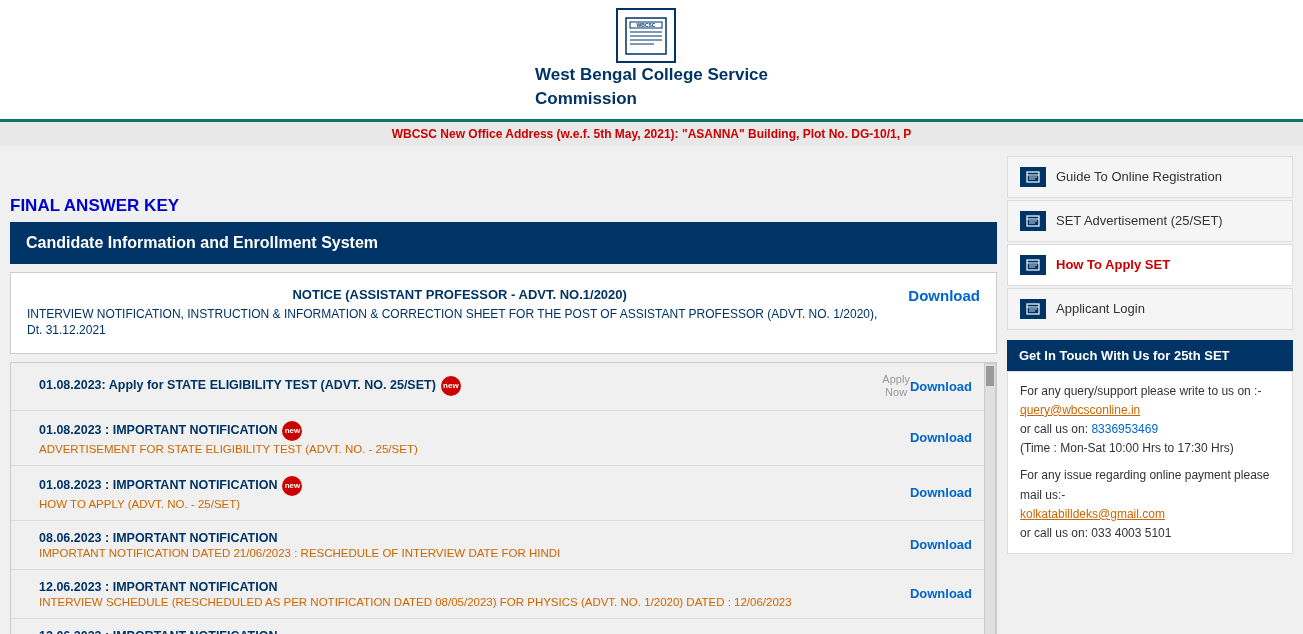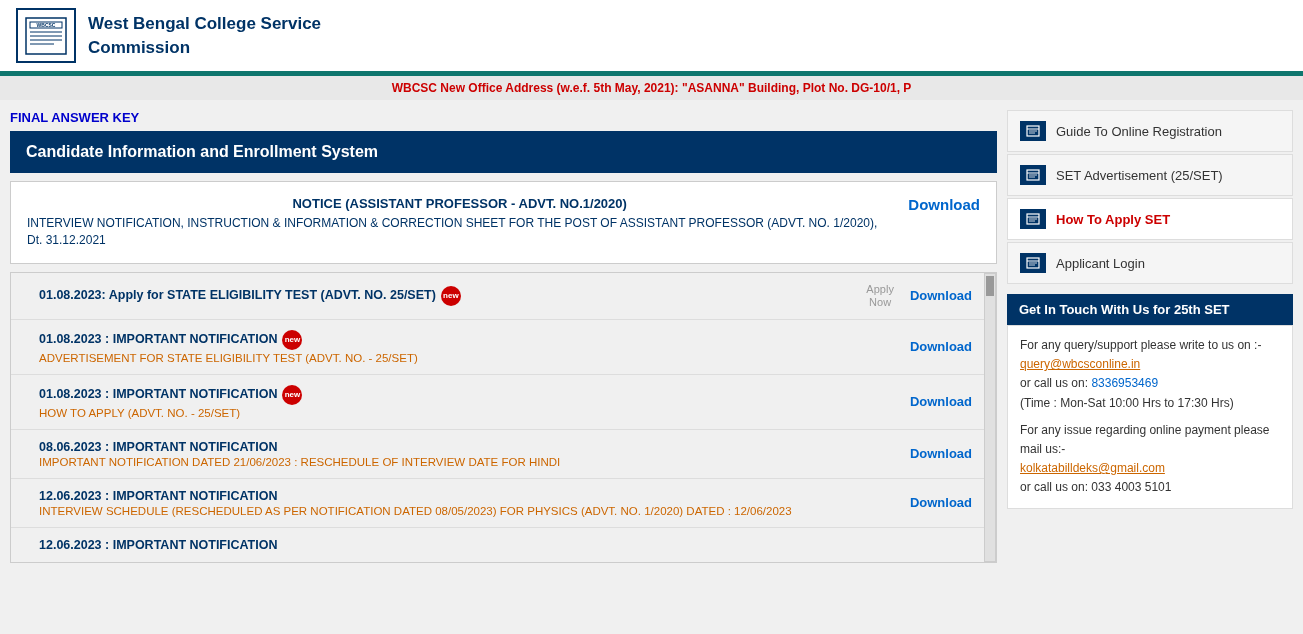--- a/index.html
+++ b/index.html
@@ -1,24 +1,25 @@
 <!DOCTYPE html>
 <html><head>
   <meta charset="utf-8">
   <style>
     * { box-sizing: border-box; margin: 0; padding: 0; }
     body { font-family: Arial, sans-serif; font-size: 13px; background: #f0f0f0; }
 
     
     .top-bar {
       background: #fff;
-      border-bottom: 5px solid #0f766e;
+      border-bottom: 3px solid #0f766e;
       display: flex;
       align-items: center;
       padding: 8px 16px;
+      flex-direction: column;
     }
     .logo-box {
       border: 2px solid #003366;
       width: 60px;
       height: 55px;
       display: flex;
       align-items: center;
       justify-content: center;
       margin-right: 12px;
       flex-shrink: 0;
@@ -50,22 +51,23 @@
 
     
     .left-content {
       flex: 1;
       min-width: 0;
     }
 
     .final-answer-key {
       color: #0000cc;
       font-weight: bold;
-      font-size: 13px;
+      font-size: 17px;
       margin-bottom: 6px;
+      margin-top: 40px;
     }
 
     .section-header {
       background: #003366;
       color: #fff;
       padding: 12px 16px;
       font-size: 16px;
       font-weight: bold;
       margin-bottom: 8px;
     }
@@ -122,21 +124,20 @@
       font-size: 12.5px;
     }
     .notif-subtitle {
       color: #cc6600;
       font-size: 11.5px;
       margin-top: 2px;
     }
     .notif-actions {
       display: flex;
       align-items: center;
-      gap: 16px;
       margin-left: 10px;
     }
     .apply-now {
       color: #999;
       font-size: 12px;
       text-align: center;
       line-height: 1.2;
       white-space: nowrap;
     }
     .download-link {

